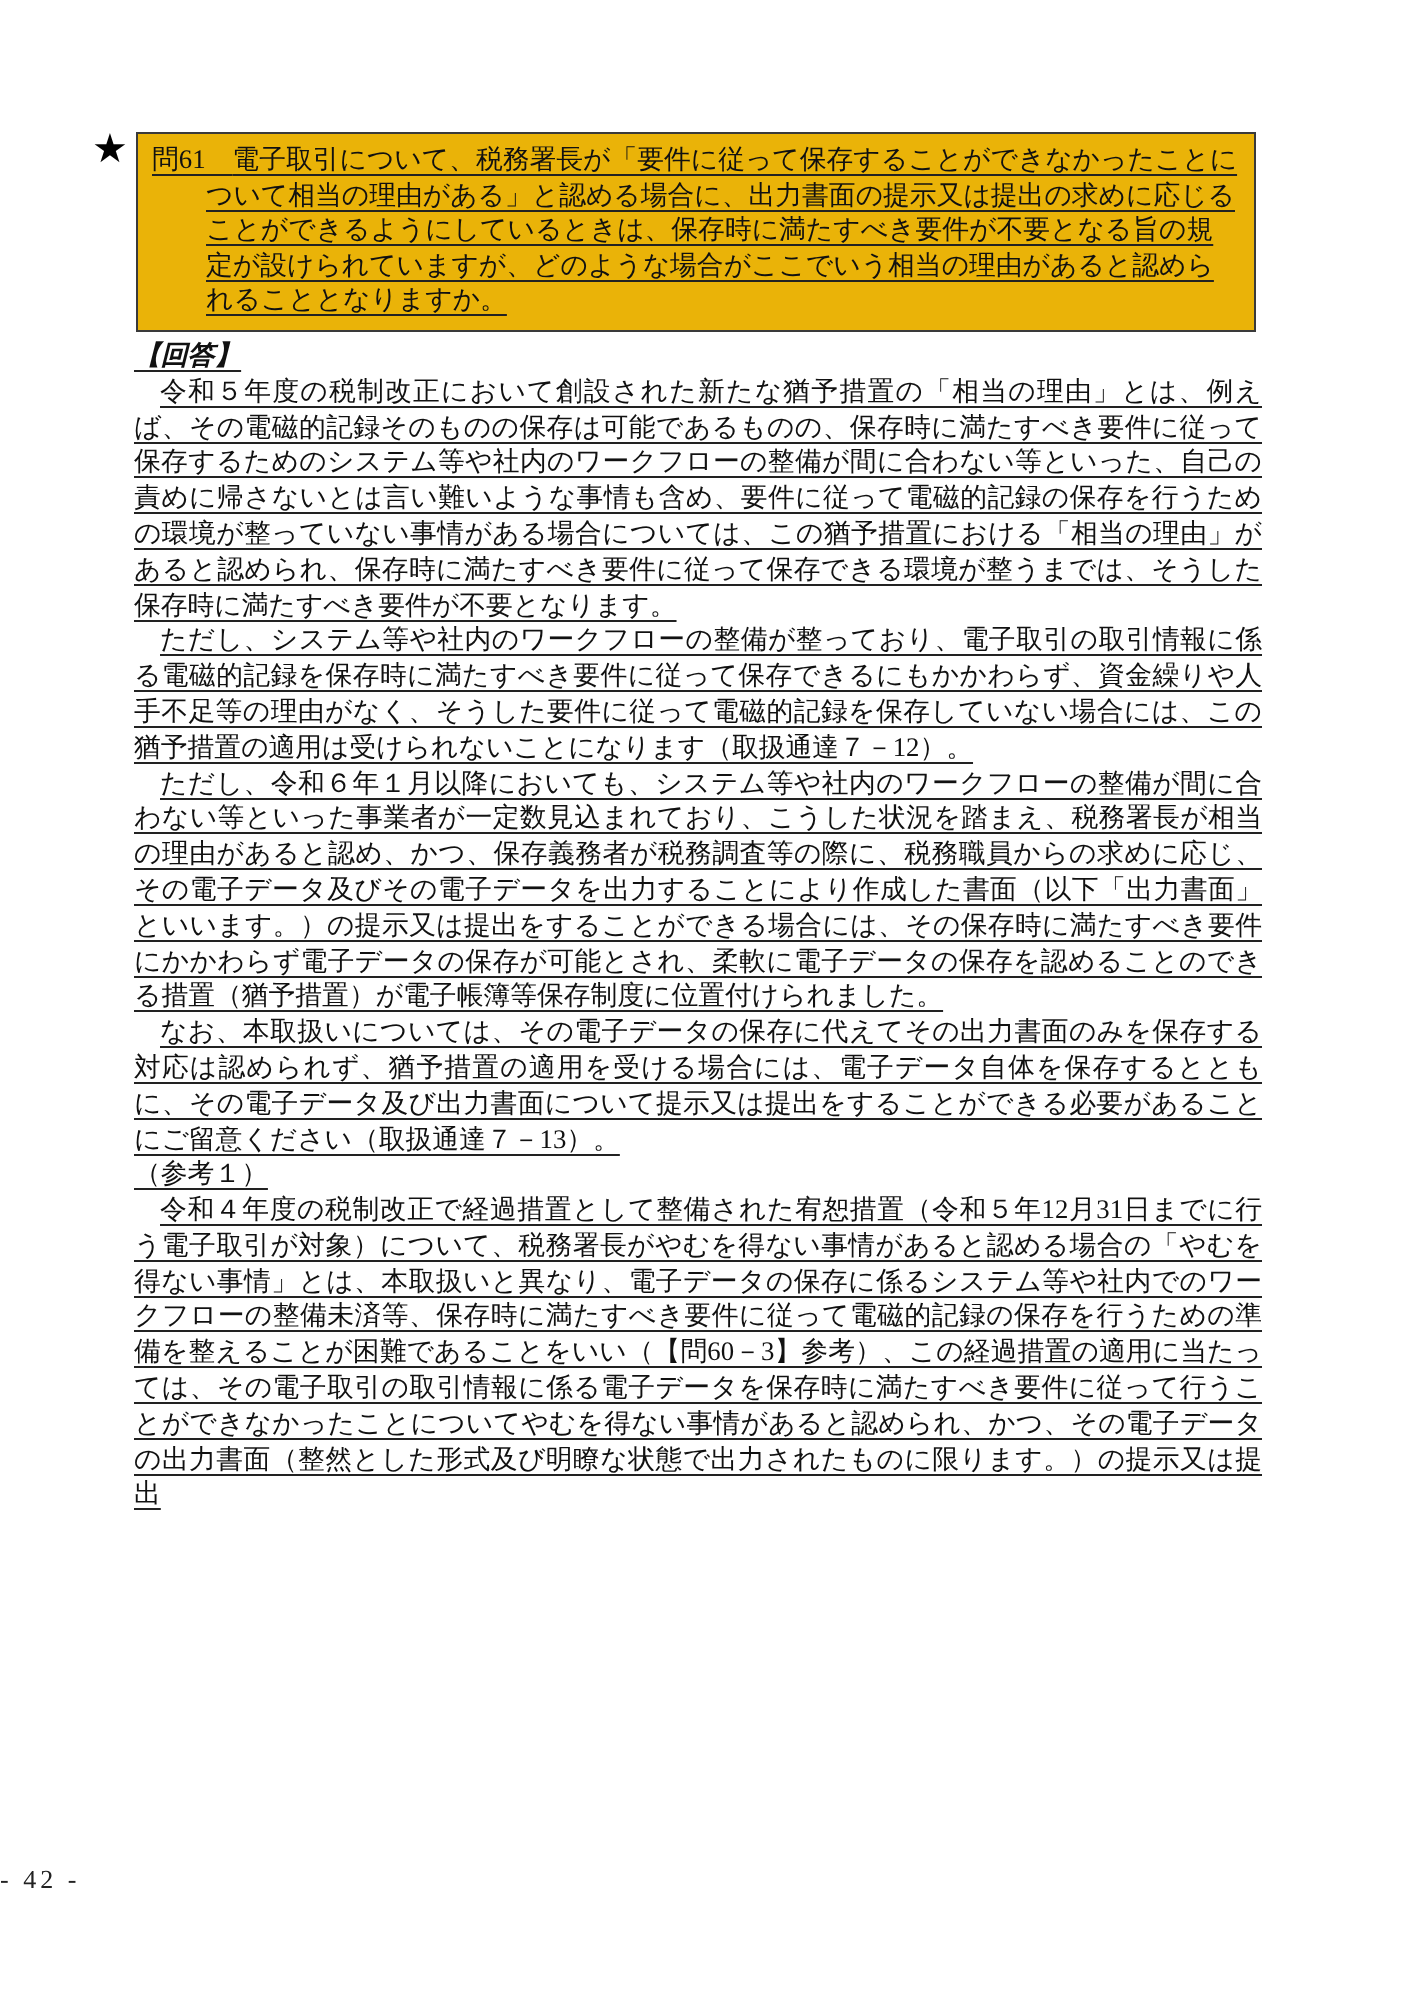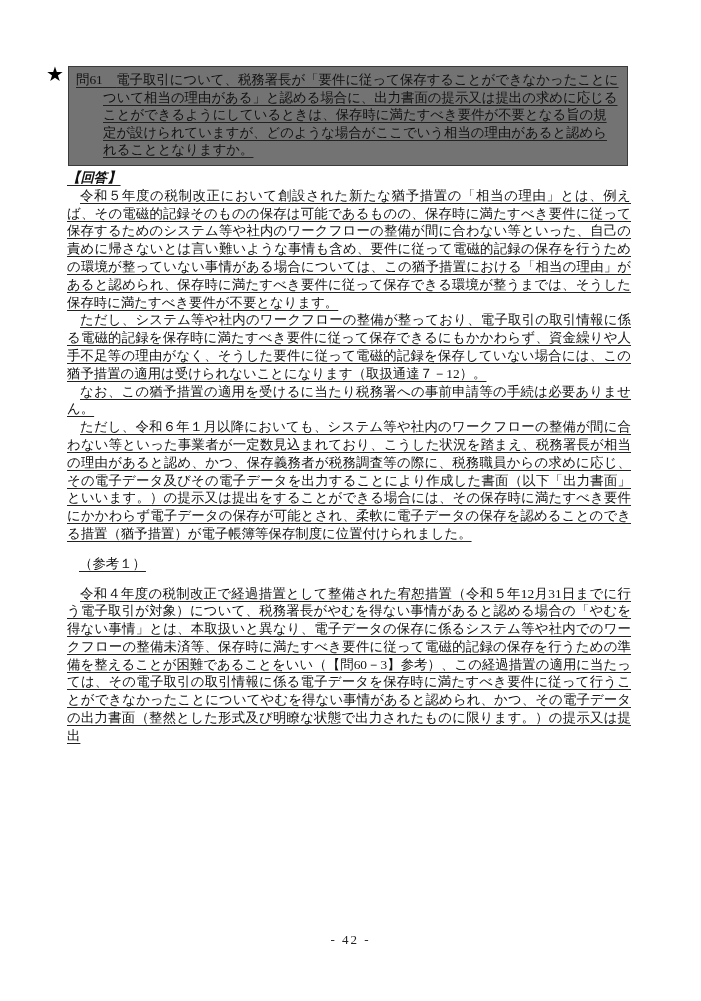--- a/index.html
+++ b/index.html
@@ -32,58 +32,57 @@
     line-height: 20px;
     color: #000;
     font-family: "DejaVu Sans", sans-serif;
   }
   .qbox {
     box-sizing: border-box;
     margin: 66px 73px 3px 68px;
     width: 560px;
     border: 1.2px solid #3a3a3a;
     padding: 4px 8px 6px 7px;
-    background: #737373;
+    background: #eab308;
   }
   .q-para {
     margin: 0;
     padding-left: 27px;
     text-indent: -27px;
     line-height: 17.6px;
   }
   .content {
     margin-left: 67px;
     width: 564px;
   }
   .sec-h {
     margin: 0;
     font-size: 13.4px;
     font-weight: bold;
     font-family: "Liberation Sans", "DejaVu Sans", sans-serif;
     line-height: 17.8px;
     font-style: italic;
   }
   .ref-h {
-    margin: 12px;
+    margin: 0;
     font-weight: normal;
     font-size: 13.4px;
     line-height: 17.8px;
   }
   .para {
     margin: 0;
     text-indent: 13px;
     text-align: justify;
     text-justify: inter-ideograph;
   }
   .pagenum {
     position: absolute;
     left: 0;
     top: 931px;
     width: 100%;
-    text-align: center;
     font-size: 13px;
     letter-spacing: 2px;
     color: #222;
   }
 </style>
 </head>
 <body>
 
 <div class="page">
 
@@ -91,23 +90,23 @@
 
   <div class="qbox">
     <p class="q-para u"><span>問61　</span><span>電子取引について、税務署長が「要件に従って保存することができなかったことについて相当の理由がある」と認める場合に、出力書面の提示又は提出の求めに応じることができるようにしているときは、保存時に満たすべき要件が不要となる旨の規定が設けられていますが、どのような場合がここでいう相当の理由があると認められることとなりますか。</span></p>
   </div>
 
   <div class="content">
 
     <h2 class="sec-h u">【回答】</h2>
     <p class="para u">令和５年度の税制改正において創設された新たな猶予措置の「相当の理由」とは、例えば、その電磁的記録そのものの保存は可能であるものの、保存時に満たすべき要件に従って保存するためのシステム等や社内のワークフローの整備が間に合わない等といった、自己の責めに帰さないとは言い難いような事情も含め、要件に従って電磁的記録の保存を行うための環境が整っていない事情がある場合については、この猶予措置における「相当の理由」があると認められ、保存時に満たすべき要件に従って保存できる環境が整うまでは、そうした保存時に満たすべき要件が不要となります。</p>
     <p class="para u">ただし、システム等や社内のワークフローの整備が整っており、電子取引の取引情報に係る電磁的記録を保存時に満たすべき要件に従って保存できるにもかかわらず、資金繰りや人手不足等の理由がなく、そうした要件に従って電磁的記録を保存していない場合には、この猶予措置の適用は受けられないことになります（取扱通達７－12）。</p>
-    <p class="para u">なお、この猶予措置の適用を受けるに当たり税務署への事前申請等の手続は必要ありません。</p>
 
     <p class="para u">ただし、令和６年１月以降においても、システム等や社内のワークフローの整備が間に合わない等といった事業者が一定数見込まれており、こうした状況を踏まえ、税務署長が相当の理由があると認め、かつ、保存義務者が税務調査等の際に、税務職員からの求めに応じ、その電子データ及びその電子データを出力することにより作成した書面（以下「出力書面」といいます。）の提示又は提出をすることができる場合には、その保存時に満たすべき要件にかかわらず電子データの保存が可能とされ、柔軟に電子データの保存を認めることのできる措置（猶予措置）が電子帳簿等保存制度に位置付けられました。</p>
+    <p class="para u">なお、本取扱いについては、その電子データの保存に代えてその出力書面のみを保存する対応は認められず、猶予措置の適用を受ける場合には、電子データ自体を保存するとともに、その電子データ及び出力書面について提示又は提出をすることができる必要があることにご留意ください（取扱通達７－13）。</p>
 
     <h3 class="ref-h u">（参考１）</h3>
 
     <p class="para u">令和４年度の税制改正で経過措置として整備された宥恕措置（令和５年12月31日までに行う電子取引が対象）について、税務署長がやむを得ない事情があると認める場合の「やむを得ない事情」とは、本取扱いと異なり、電子データの保存に係るシステム等や社内でのワークフローの整備未済等、保存時に満たすべき要件に従って電磁的記録の保存を行うための準備を整えることが困難であることをいい（【問60－3】参考）、この経過措置の適用に当たっては、その電子取引の取引情報に係る電子データを保存時に満たすべき要件に従って行うことができなかったことについてやむを得ない事情があると認められ、かつ、その電子データの出力書面（整然とした形式及び明瞭な状態で出力されたものに限ります。）の提示又は提出</p>
 
   </div>
 
   <div class="pagenum">- 42 -</div>
 
 </div>

